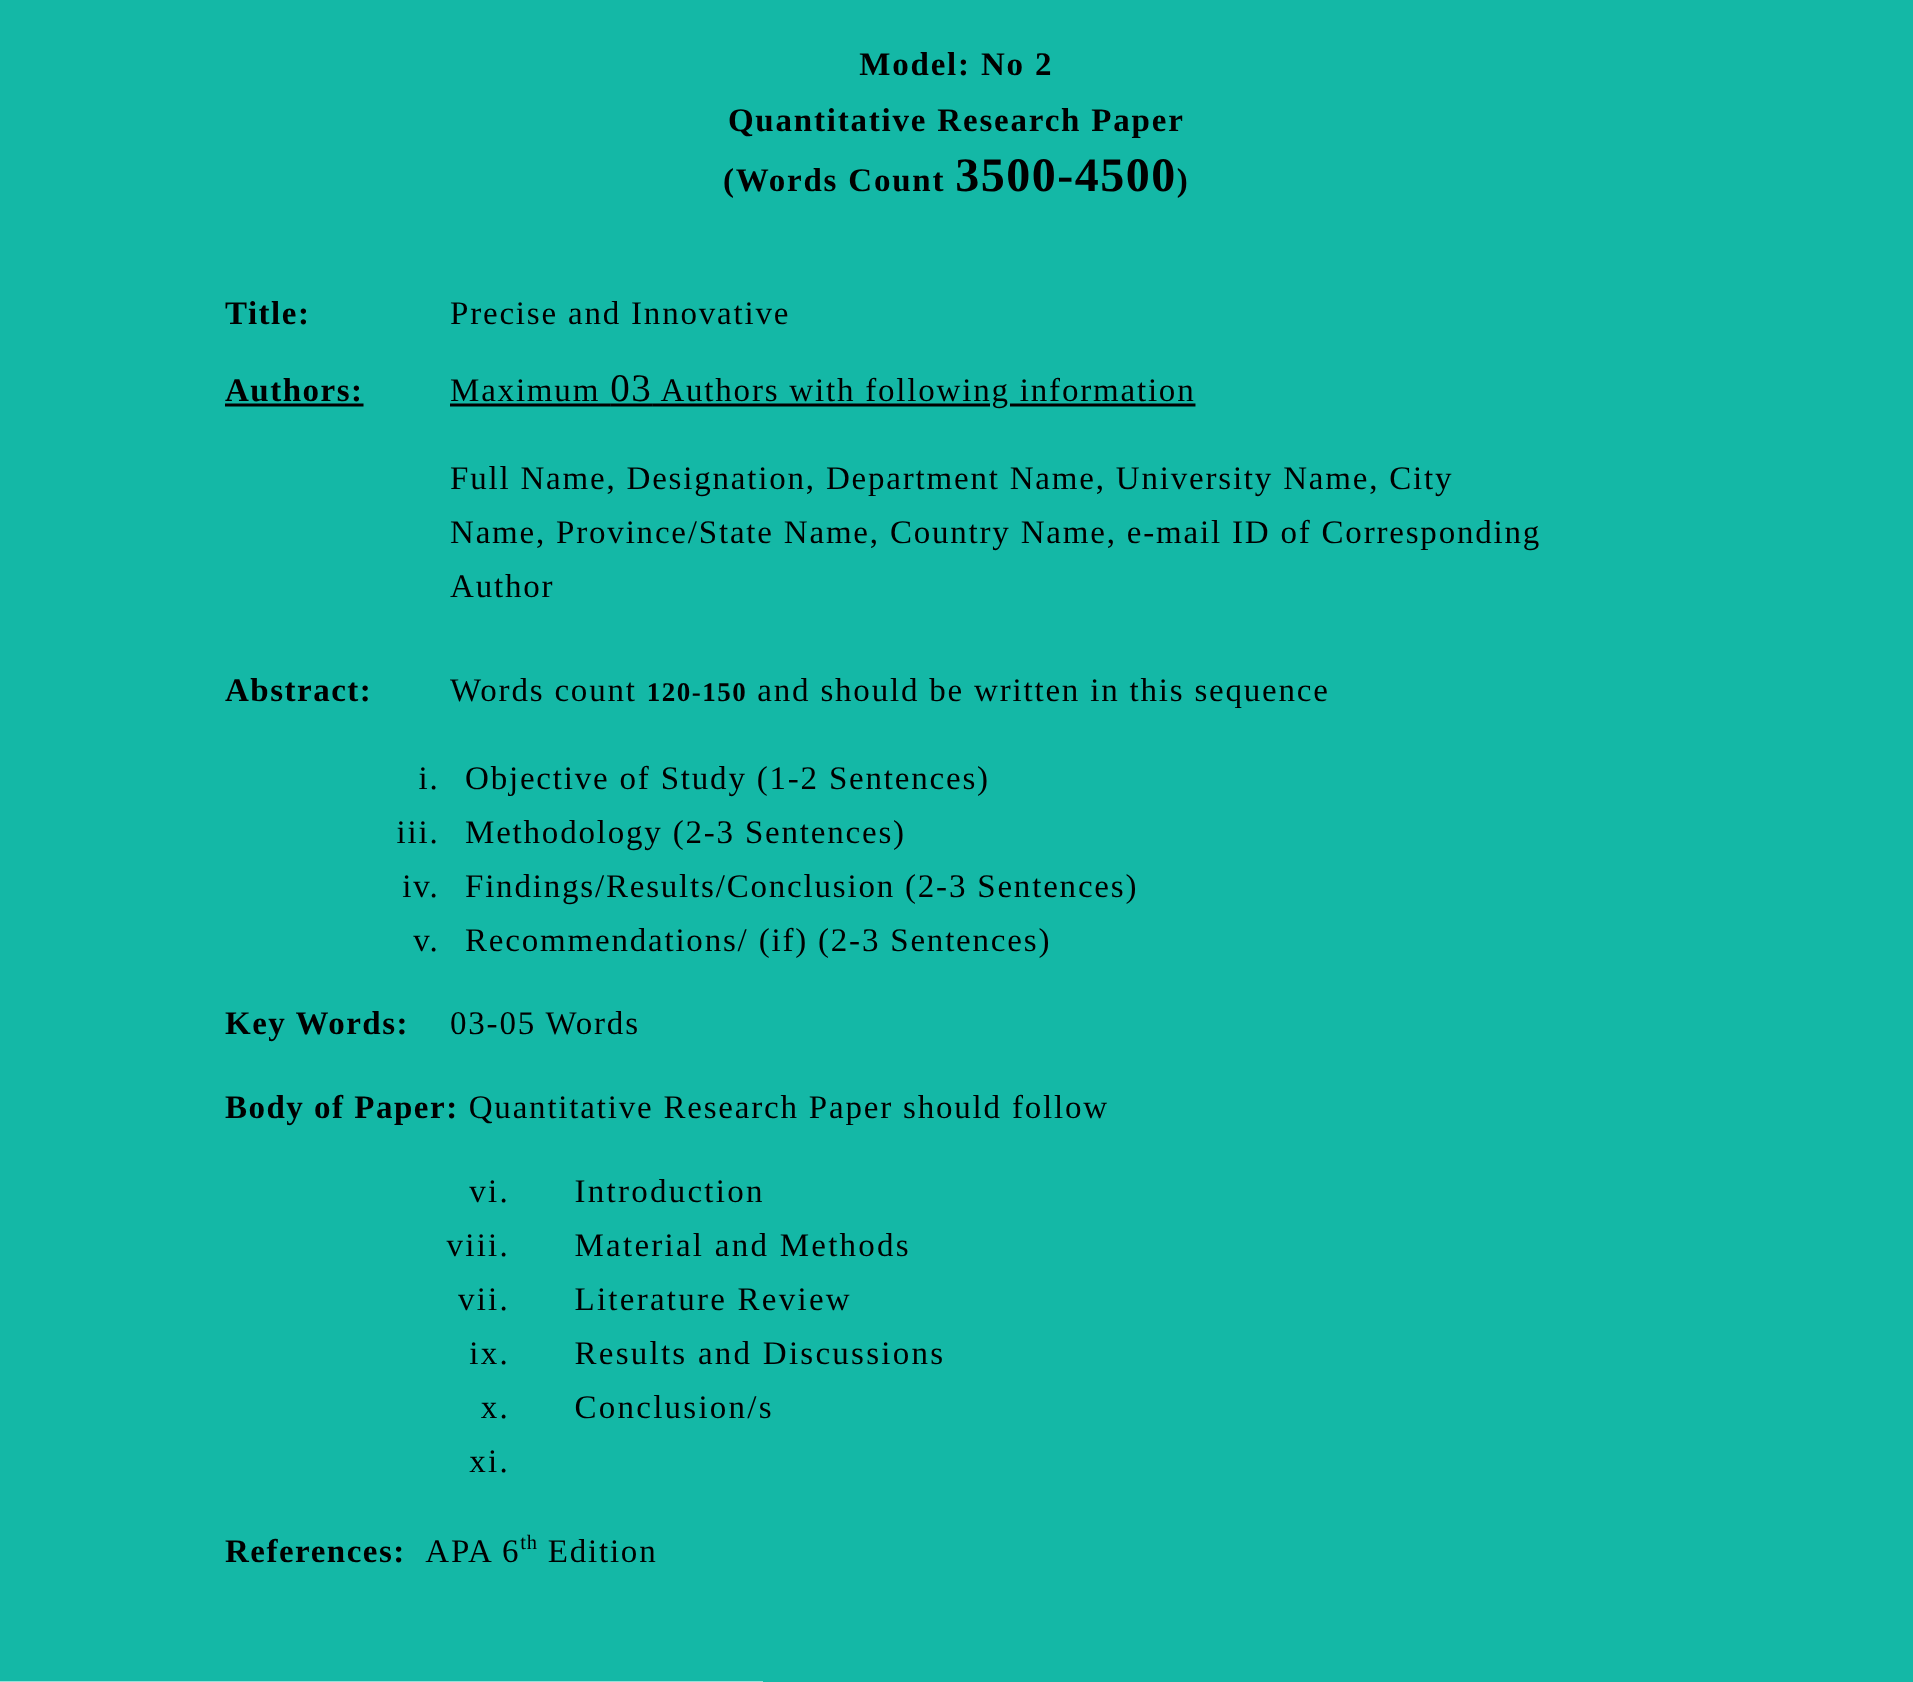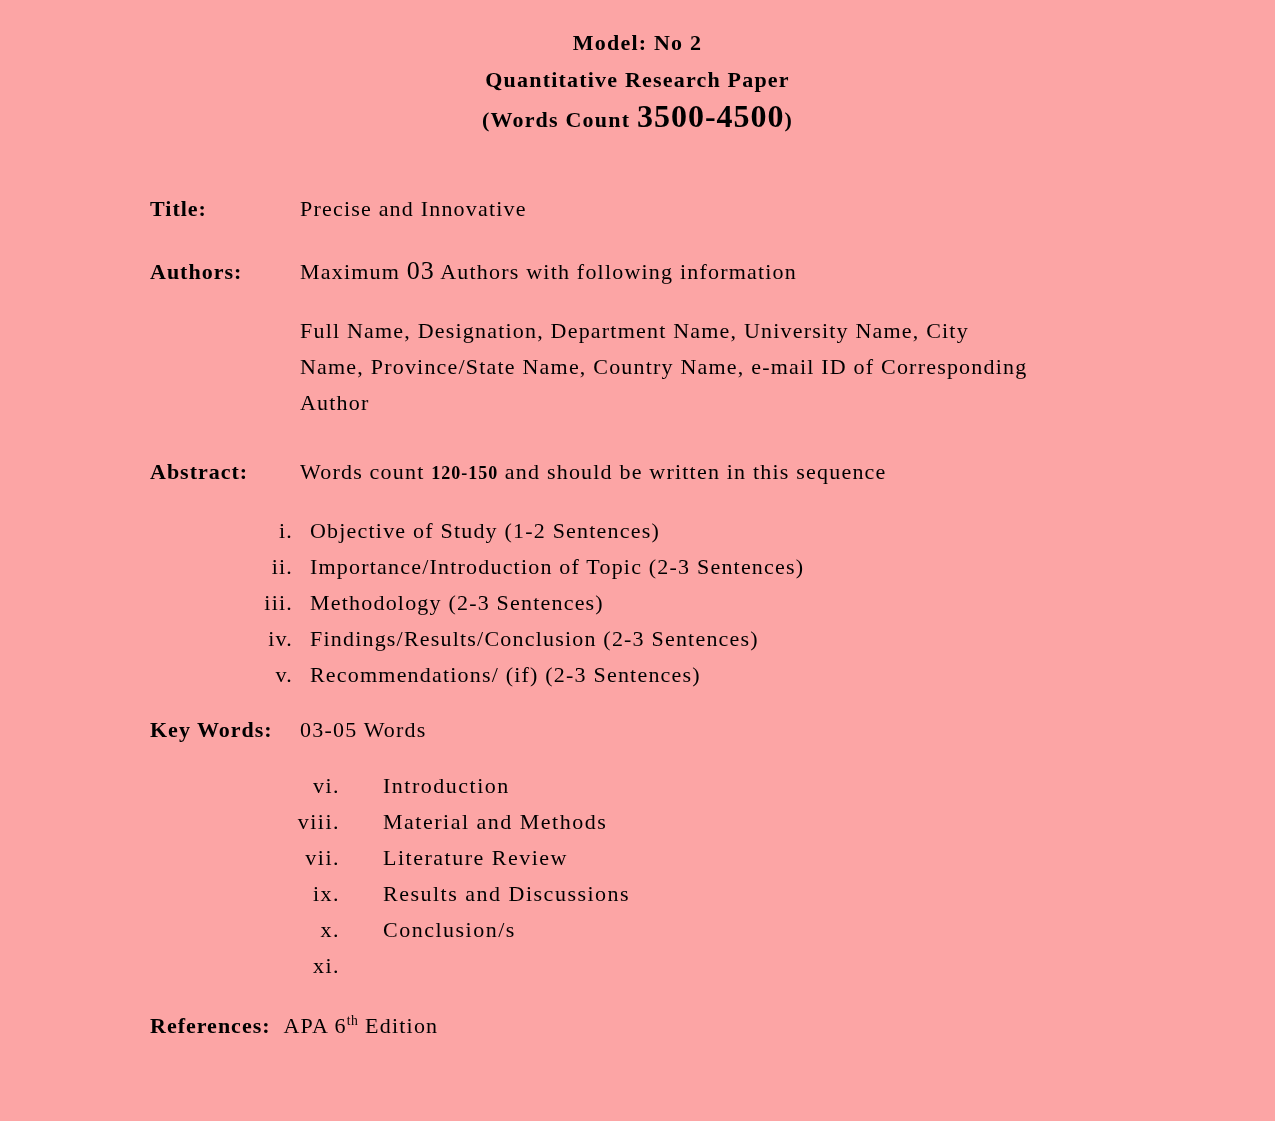--- a/index.html
+++ b/index.html
@@ -1,40 +1,40 @@
 <!DOCTYPE html>
 <html><head>
 <meta charset="utf-8">
 <style>
   * { margin:0; padding:0; box-sizing:border-box; }
   html,body { background:#ffffff; }
   .page {
     position:relative;
     width:1275px; height:1121px;
     margin:0 auto;
-    background:#fca5a5;
+    background:#14b8a6;
     color:#000000;
     font-family:"Liberation Serif","DejaVu Serif",serif;
     font-size:22px;
     letter-spacing:1.2px;
     padding:24px 150px 0 150px;
     overflow:hidden;
   }
   .header { text-align:center; }
   .header .hline { line-height:37px; font-weight:bold; white-space:pre-wrap; }
   .big-num { font-size:32px; letter-spacing:1px; }
   .num-reg { font-size:26px; font-weight:normal; letter-spacing:1px; }
   .num-bold { font-size:18px; font-weight:bold; letter-spacing:1px; }
 
   .row { display:flex; align-items:baseline; line-height:30px; }
   .label { width:150px; flex-shrink:0; font-weight:bold; letter-spacing:1px; }
   .value { white-space:pre-wrap; }
 
   .mt-title { margin-top:56px; }
-  .mt-authors { margin-top:32px; }
+  .mt-authors { margin-top:20px;text-decoration:underline; }
   .details { margin-top:26px; margin-left:150px; line-height:36px; }
   .mt-abstract { margin-top:36px; }
   .list1 { margin-top:25px; }
   .list1 .li { display:flex; align-items:baseline; line-height:36px; }
   .list1 .roman { width:143px; flex-shrink:0; text-align:right; }
   .list1 .itext { margin-left:17px; white-space:pre-wrap; }
   .mt-keywords { margin-top:22px; }
   .mt-body { margin-top:26px; line-height:30px; white-space:pre-wrap; }
   .inline-label { font-weight:bold; letter-spacing:1px; }
   .list2 { margin-top:23px; }
@@ -76,42 +76,39 @@
     <div class="label">Abstract:</div>
     <div class="value"><span>Words count </span><span class="num-bold">120-150</span><span> and should be written in this sequence</span></div>
   </div>
 
   <div class="list1">
     <div class="li">
         <span class="roman">i.</span>
         <span class="itext">Objective of Study (1-2 Sentences)</span>
       </div>
     <div class="li">
-        <span class="roman">ii.</span>
-        <span class="itext">Importance/Introduction of Topic (2-3 Sentences)</span>
-      </div>
-    <div class="li">
         <span class="roman">iii.</span>
         <span class="itext">Methodology (2-3 Sentences)</span>
       </div>
     <div class="li">
         <span class="roman">iv.</span>
         <span class="itext">Findings/Results/Conclusion (2-3 Sentences)</span>
       </div>
     <div class="li">
         <span class="roman">v.</span>
         <span class="itext">Recommendations/ (if) (2-3 Sentences)</span>
       </div>
   </div>
 
   <div class="row mt-keywords">
     <div class="label">Key Words:</div>
     <div class="value">03-05 Words</div>
   </div>
 
+  <div class="mt-body"><span class="inline-label">Body of Paper:</span><span> Quantitative Research Paper should follow</span></div>
 
   <div class="list2">
     <div class="li">
         <span class="roman">vi.</span>
         <span class="itext">Introduction</span>
       </div>
     <div class="li">
         <span class="roman">viii.</span>
         <span class="itext">Material and Methods</span>
       </div>

